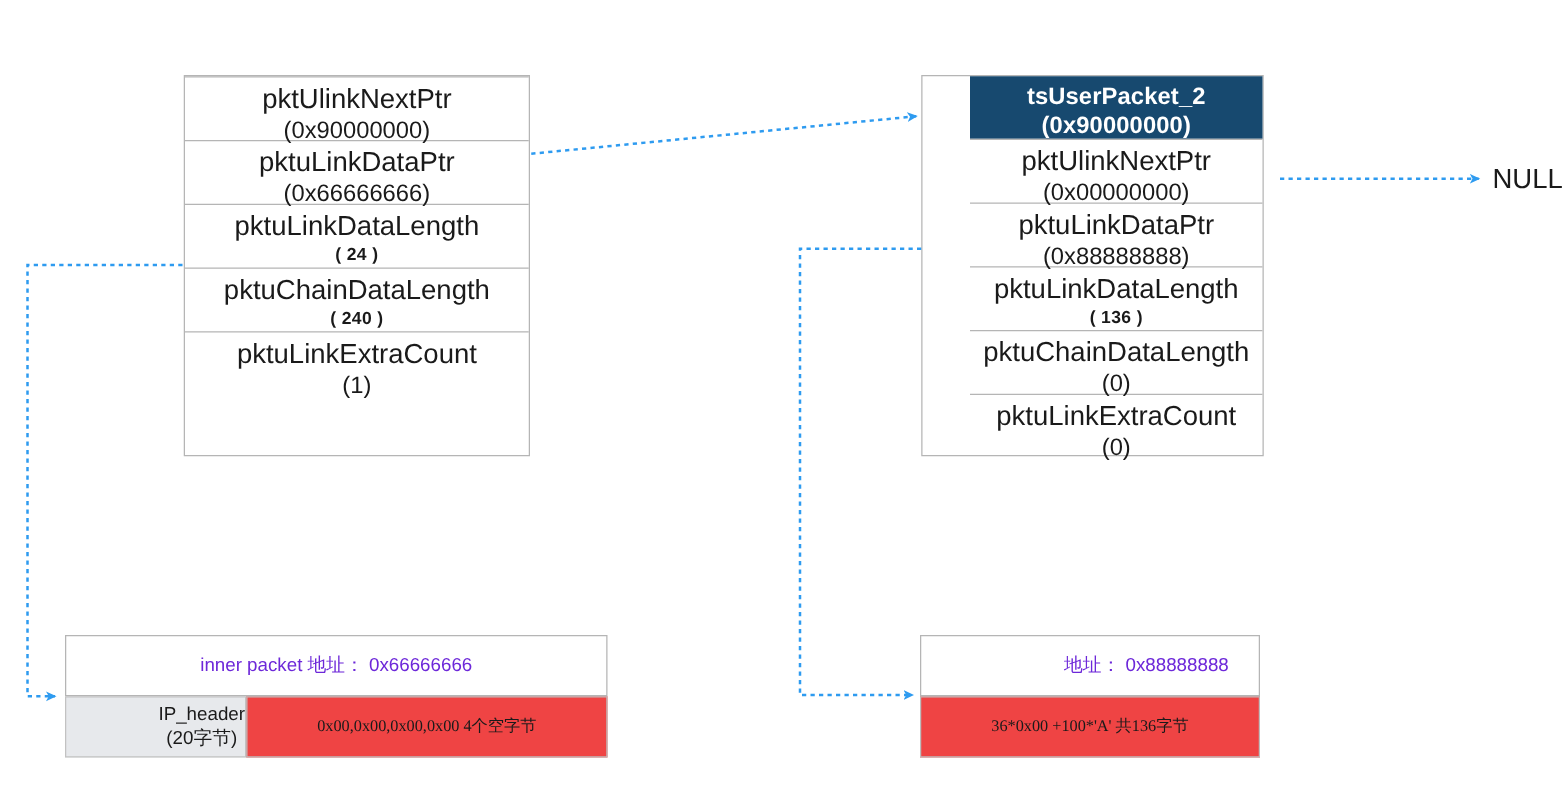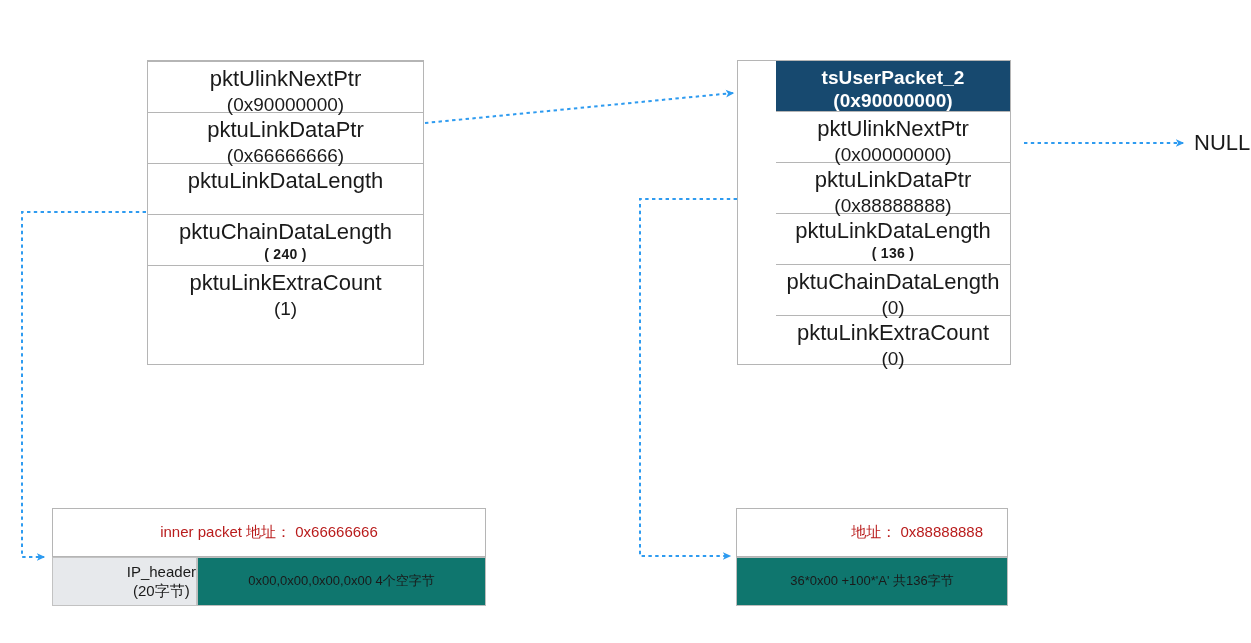--- a/index.html
+++ b/index.html
@@ -69,21 +69,21 @@
   .memblock {
     position: absolute;
     box-sizing: border-box;
   }
   .mem-addr {
     position: absolute;
     box-sizing: border-box;
     background: #ffffff;
     border: 1px solid #b5b5b5;
     font-size: 15px;
-    color: #b91c1c;
+    color: #6d28d9;
     display: flex;
     align-items: center;
     justify-content: center;
   }
   .mem-addr.right {
     justify-content: flex-end;
     padding-right: 24px;
   }
   .mem-cell {
     position: absolute;
@@ -95,22 +95,23 @@
     color: #1a1a1a;
     line-height: 1.25;
     text-align: center;
   }
   .mem-cell.light {
     background: #e7e9ec;
     border: 1px solid #c2c2c2;
     font-size: 15px;
   }
   .mem-cell.dark {
-    background: #0f766e;
+    background: #ef4444;
     border: 1px solid #bdbdbd;
+    font-family: Liberation Serif, serif;
   }
 
   
   svg.wires {
     position: absolute;
     left: 0; top: 0;
     width: 1251px;
     height: 643px;
     pointer-events: none;
   }
@@ -131,20 +132,21 @@
     <div class="row" style="height:51px;">
       <span class="fname">pktUlinkNextPtr</span>
       <span class="fval">(0x90000000)</span>
     </div>
     <div class="row" style="height:51px;">
       <span class="fname">pktuLinkDataPtr</span>
       <span class="fval">(0x66666666)</span>
     </div>
     <div class="row" style="height:51px;">
       <span class="fname">pktuLinkDataLength</span>
+      <span class="fval small">( 24 )</span>
     </div>
     <div class="row" style="height:51px;">
       <span class="fname">pktuChainDataLength</span>
       <span class="fval small">(  240   )</span>
     </div>
     <div class="row" style="height:50px;">
       <span class="fname">pktuLinkExtraCount</span>
       <span class="fval">(1)</span>
     </div>
   </div>

